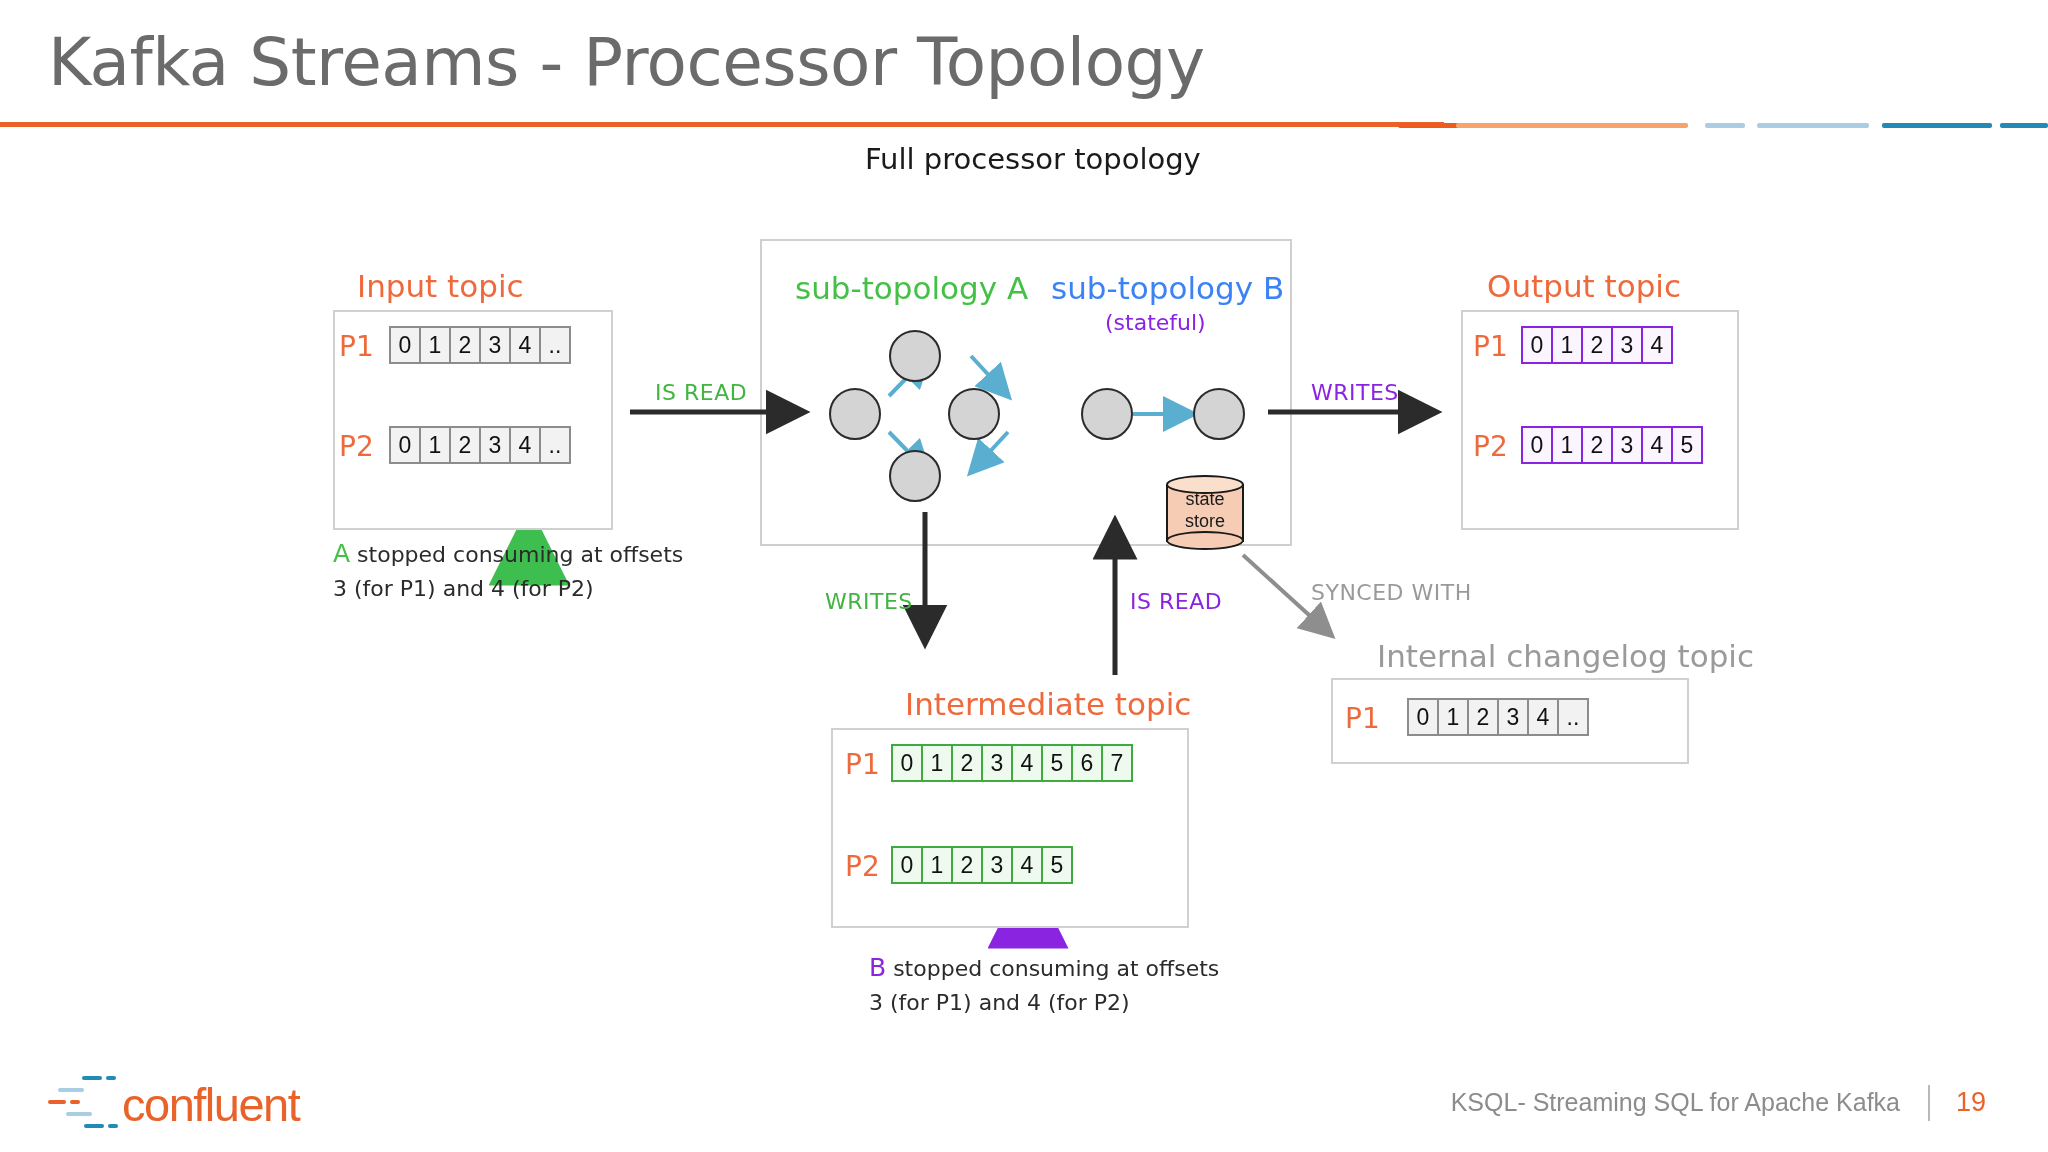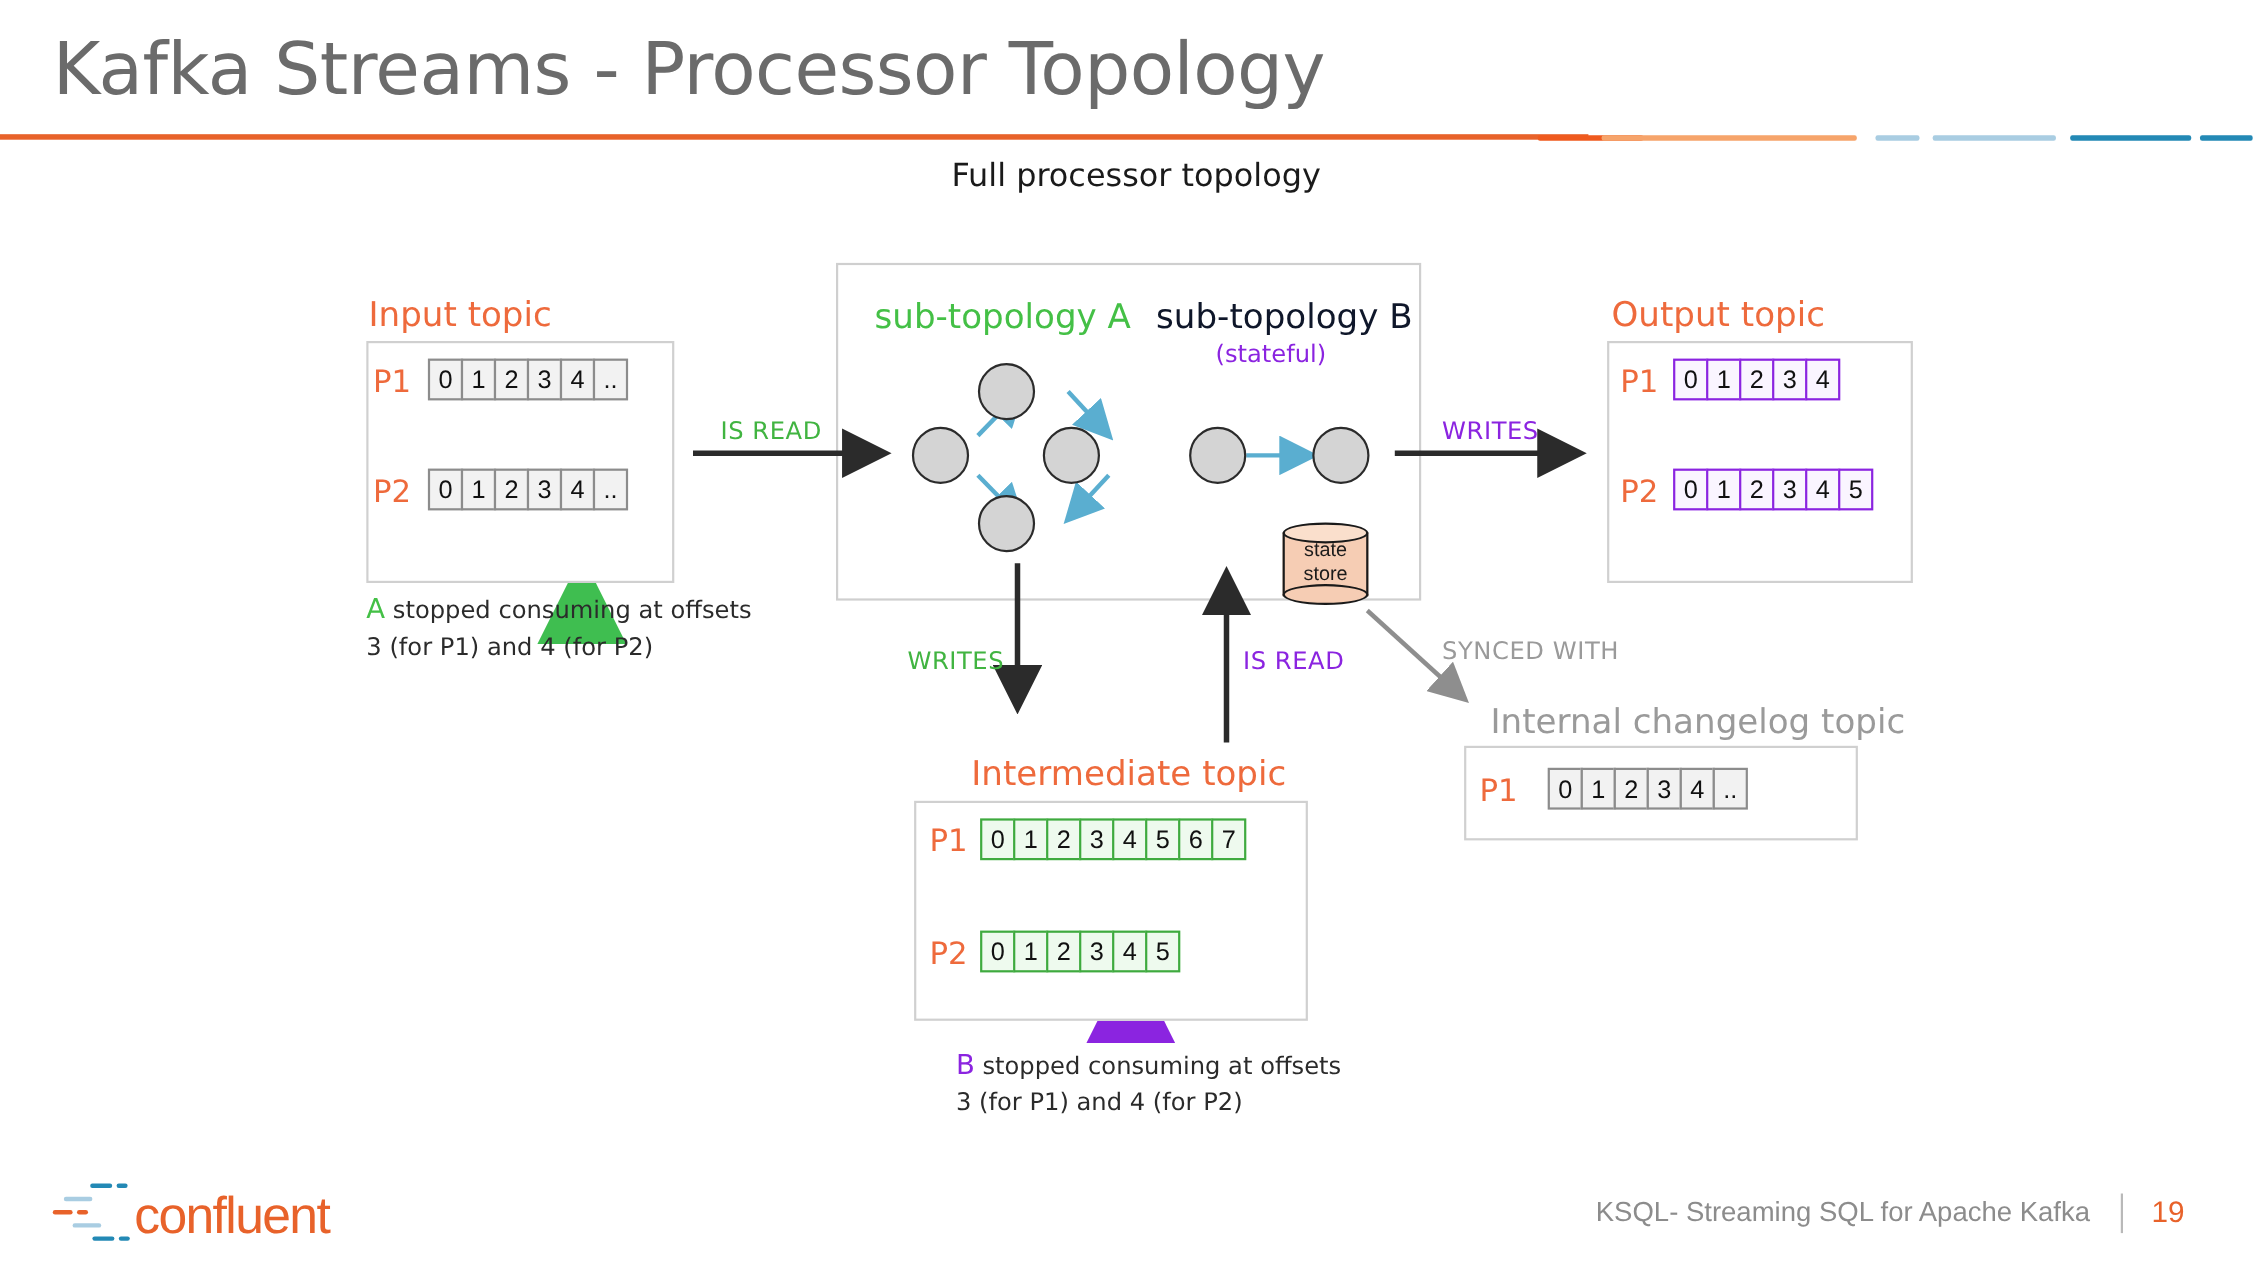--- a/index.html
+++ b/index.html
@@ -108,20 +108,21 @@
     font-size: 29px;
     color: #1a1a1a;
     white-space: nowrap;
   }
 
   .topic-label {
     position: absolute;
     font-size: 31px;
     color: #ee6a3c;
     white-space: nowrap;
+    margin-left: 22px;
   }
   .topic-label.gray { color: #9a9a9a; }
 
   .topic-box {
     position: absolute;
     border: 2px solid #d0d0d0;
     background: #fff;
     box-sizing: border-box;
   }
 
@@ -179,21 +180,21 @@
   .edge-label.green { color: #41b441; }
   .edge-label.purple { color: #8b24e0; }
   .edge-label.gray { color: #9a9a9a; }
 
   .sub-label {
     position: absolute;
     font-size: 31px;
     white-space: nowrap;
   }
   .sub-label.green { color: #44c046; }
-  .sub-label.purple { color: #0f172a; }
+  .sub-label.purple { color: #3b82f6; }
   .sub-sub {
     position: absolute;
     font-size: 22px;
     color: #8b24e0;
     white-space: nowrap;
   }
 
   .caption {
     position: absolute;
     font-size: 22px;

